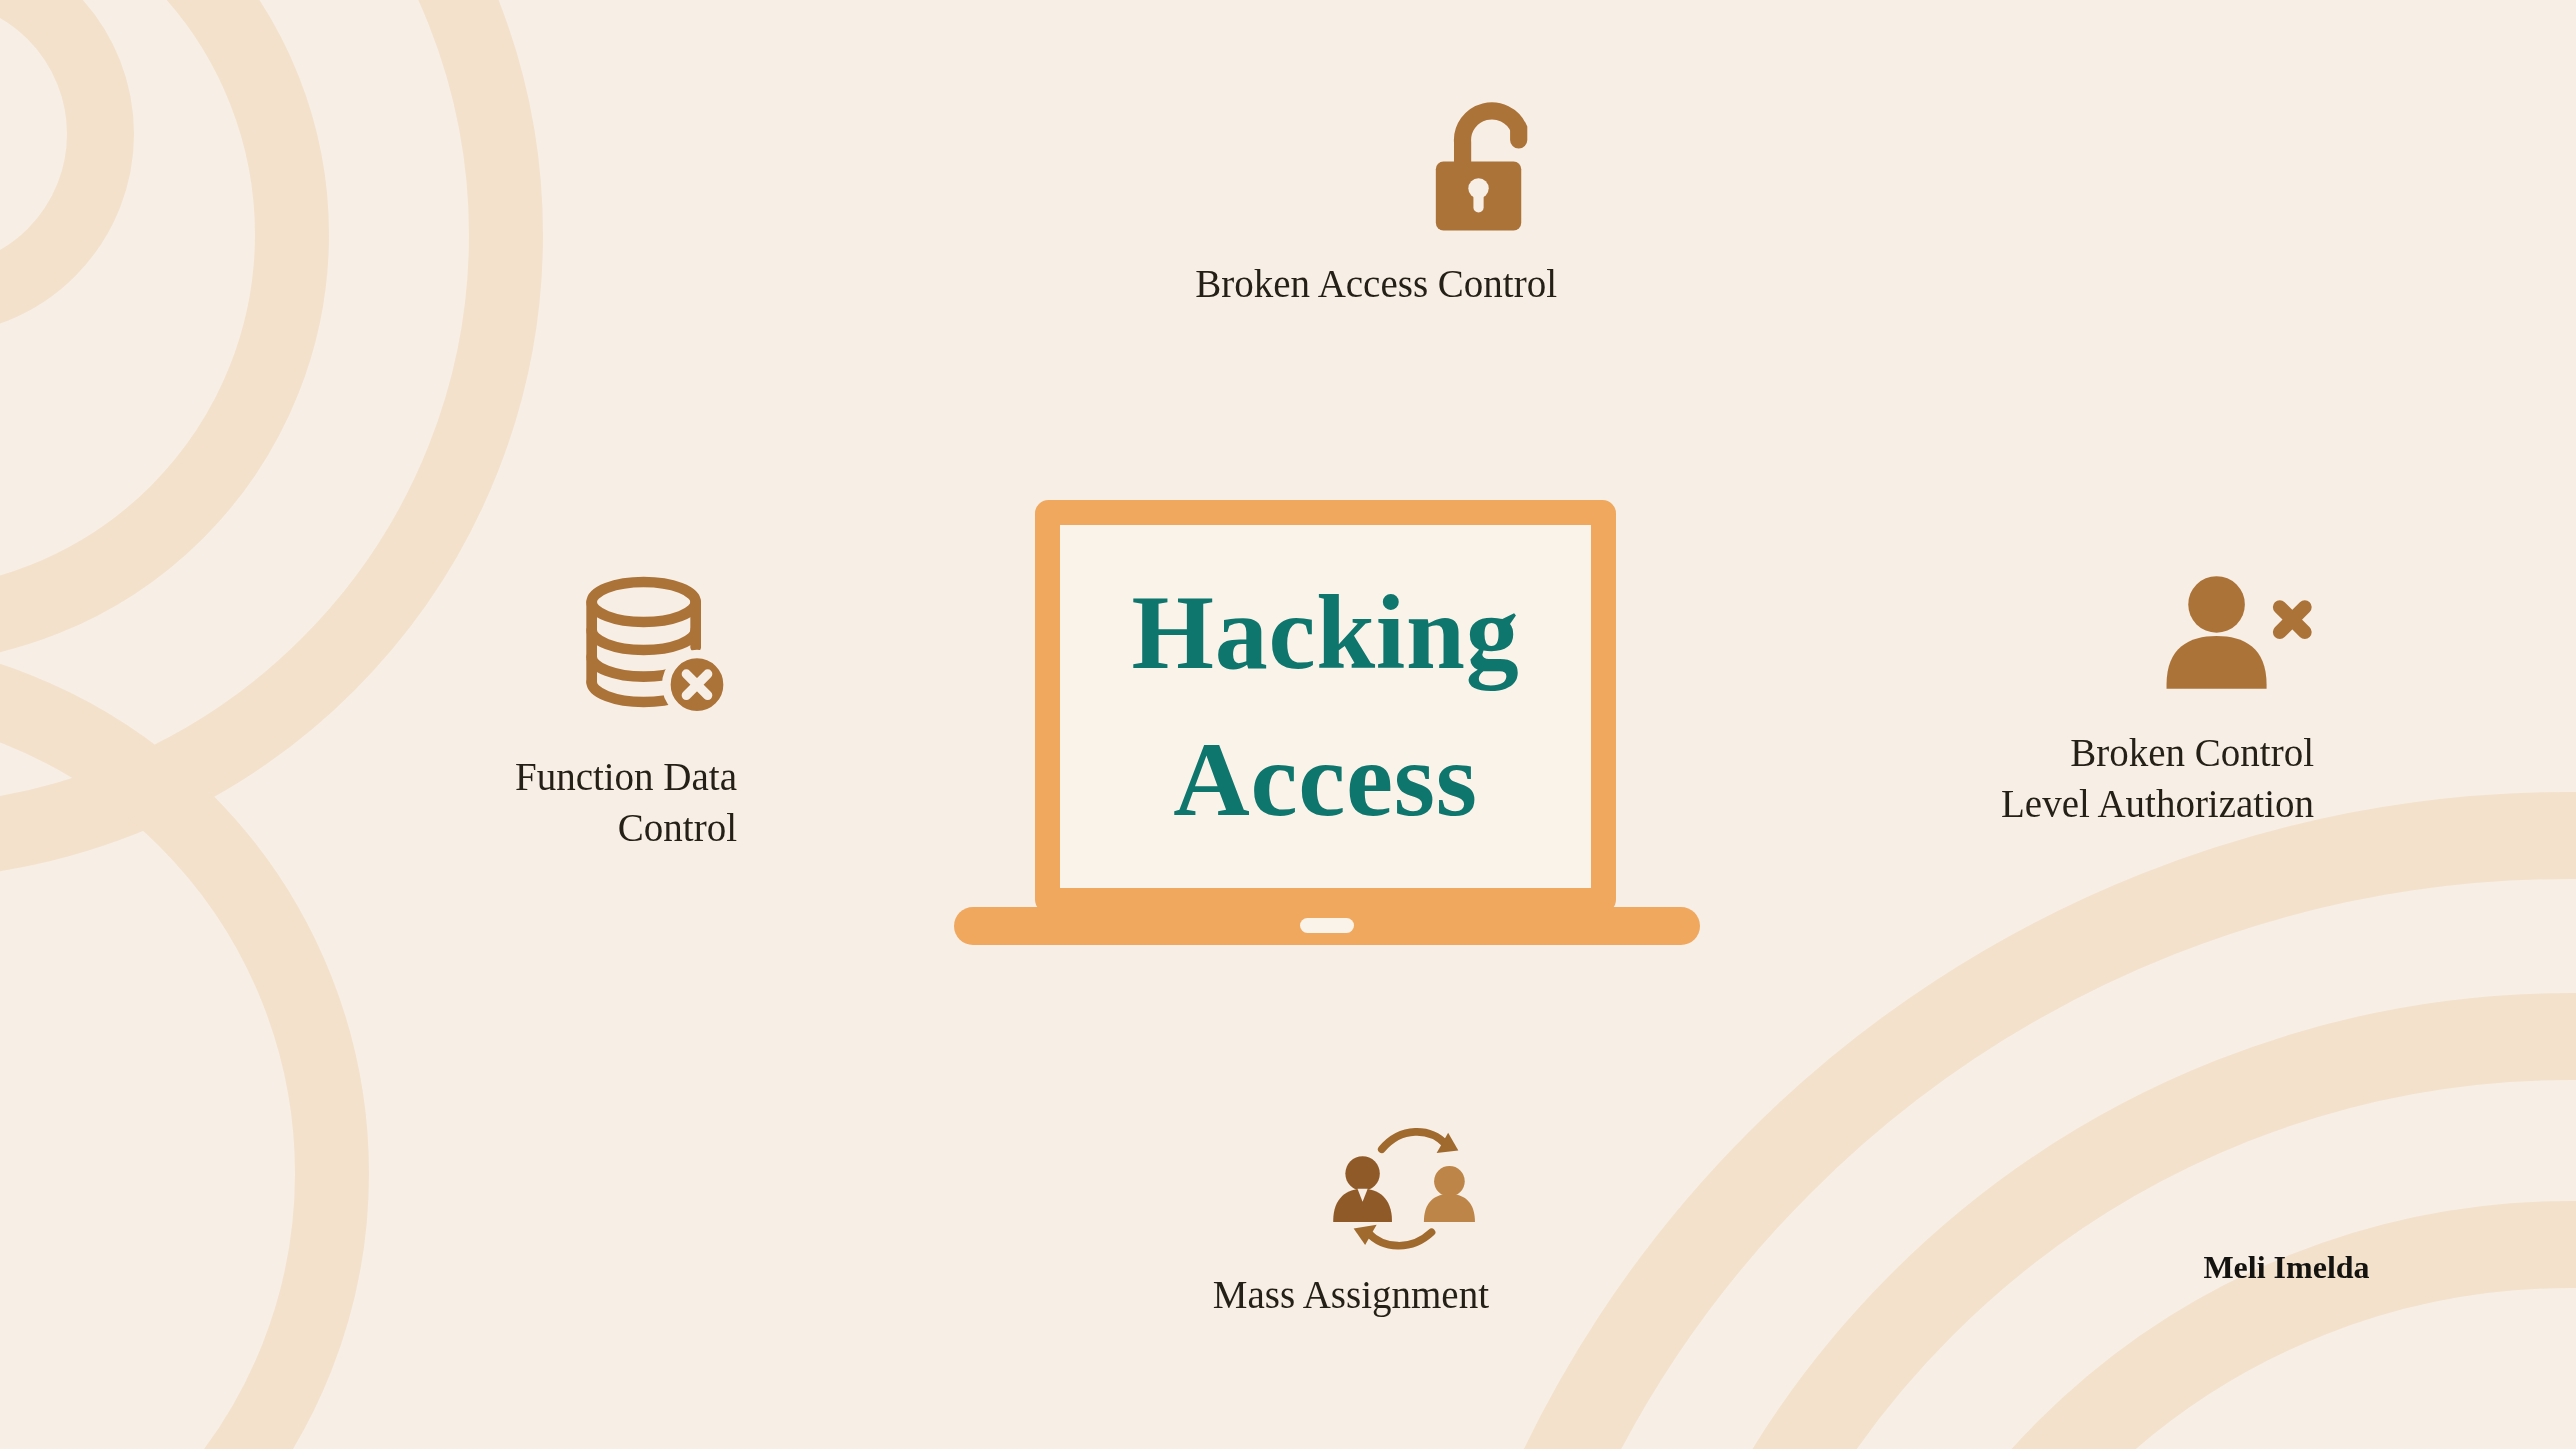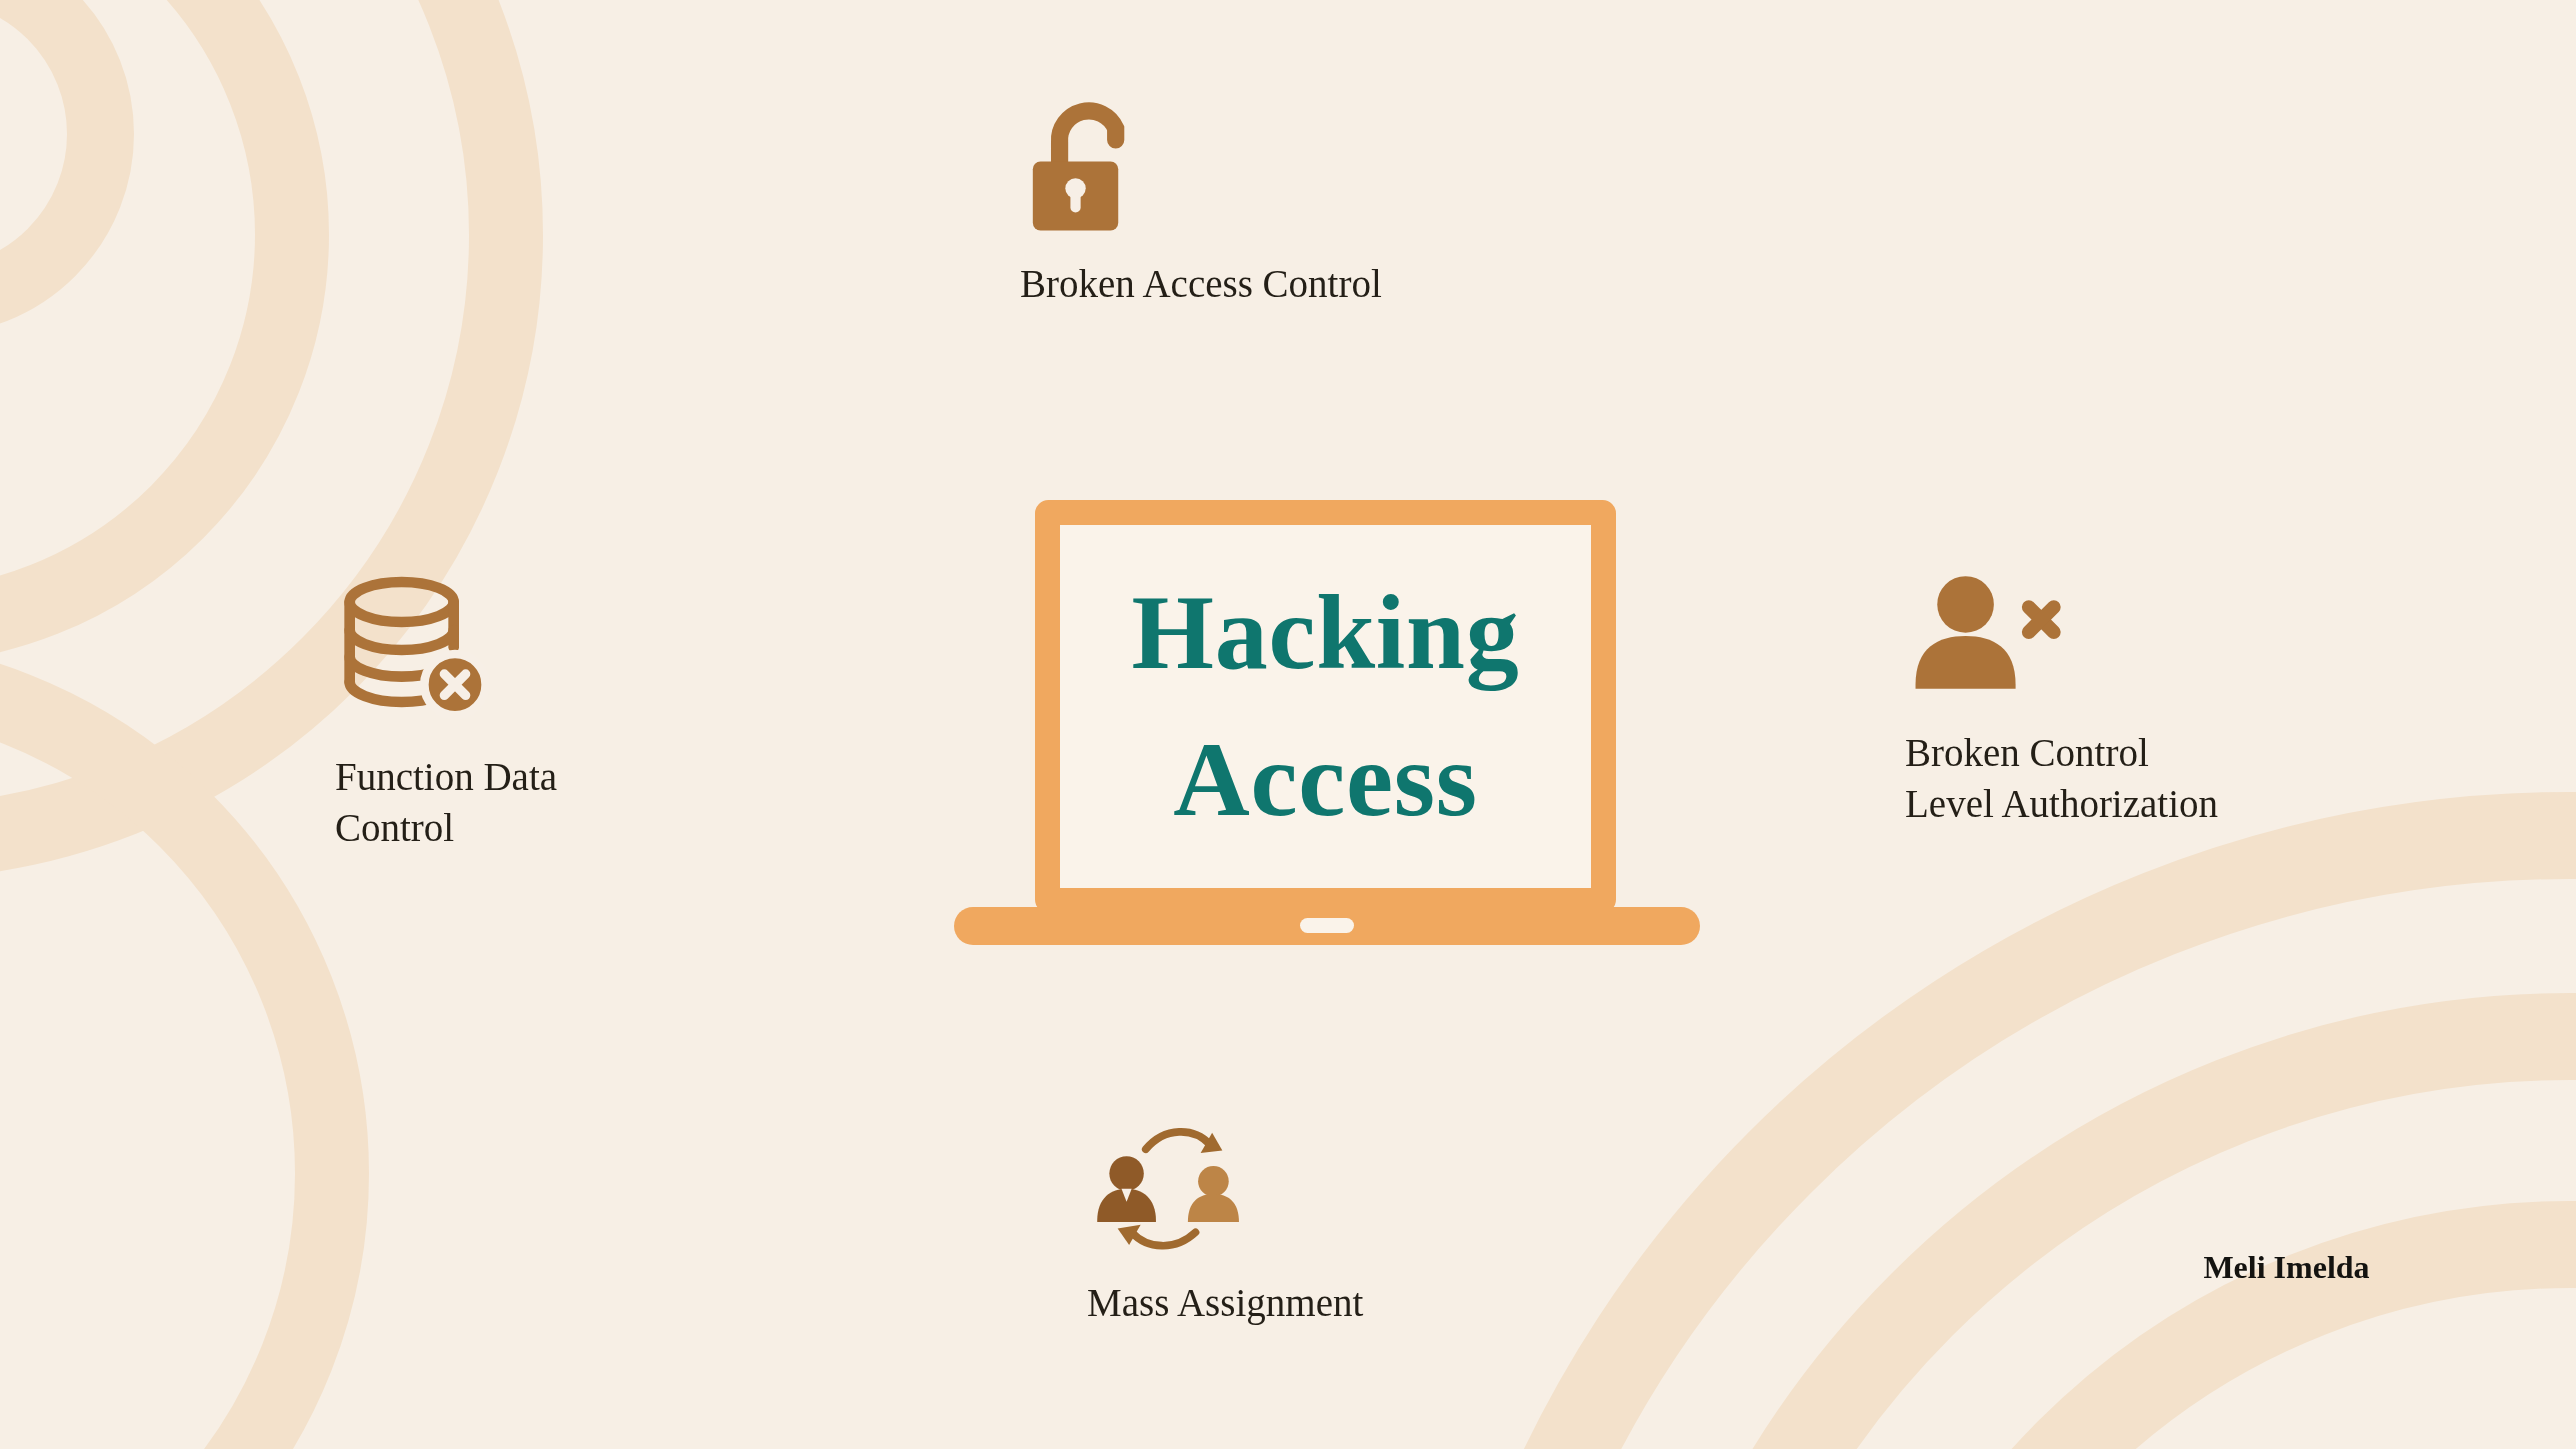--- a/index.html
+++ b/index.html
@@ -24,42 +24,42 @@
   .ring-tl-1{width:402px;height:402px;left:-268px;top:-67px;border-width:67px;}
   .ring-tl-2{width:859px;height:859px;left:-530px;top:-195px;border-width:74px;}
   .ring-tl-3{width:1288px;height:1288px;left:-745px;top:-409px;border-width:74px;}
   .ring-bl-1{width:1073px;height:1073px;left:-704px;top:637px;border-width:74px;}
   .ring-br-1{width:1503px;height:1503px;left:1818px;top:1201px;border-width:87px;}
   .ring-br-2{width:1919px;height:1919px;left:1610px;top:993px;border-width:87px;}
   .ring-br-3{width:2321px;height:2321px;left:1409px;top:792px;border-width:87px;}
 
   .item{
     position:absolute;
-    text-align:left;
+    text-align:right;
     z-index:2;
     font-family:Liberation Serif, serif;
   }
   .item-label{
     font-size:39px;
     line-height:1.32;
     color:#241f17;
   }
   .item-label div{display:block;}
 
   .item-top{left:1020px;top:94px;width:537px;}
   .item-top .item-label{margin-top:9.4px;}
 
   .item-left{left:335px;top:570px;width:402px;}
   .item-left .item-label{margin-top:19px;}
 
   .item-right{left:1905px;top:570px;width:409px;}
   .item-right .item-label{margin-top:14.8px;}
 
   .item-bottom{left:1087px;top:1117px;width:402px;}
-  .item-bottom .item-label{margin-top:20px;}
+  .item-bottom .item-label{margin-top:12px;}
 
   
   .laptop{position:absolute;z-index:2;}
   .laptop-screen{
     position:absolute;
     left:1035px;top:500px;
     width:581px;height:413px;
     box-sizing:border-box;
     border:25.5px solid #f0a85f;
     border-radius:13.4px;

